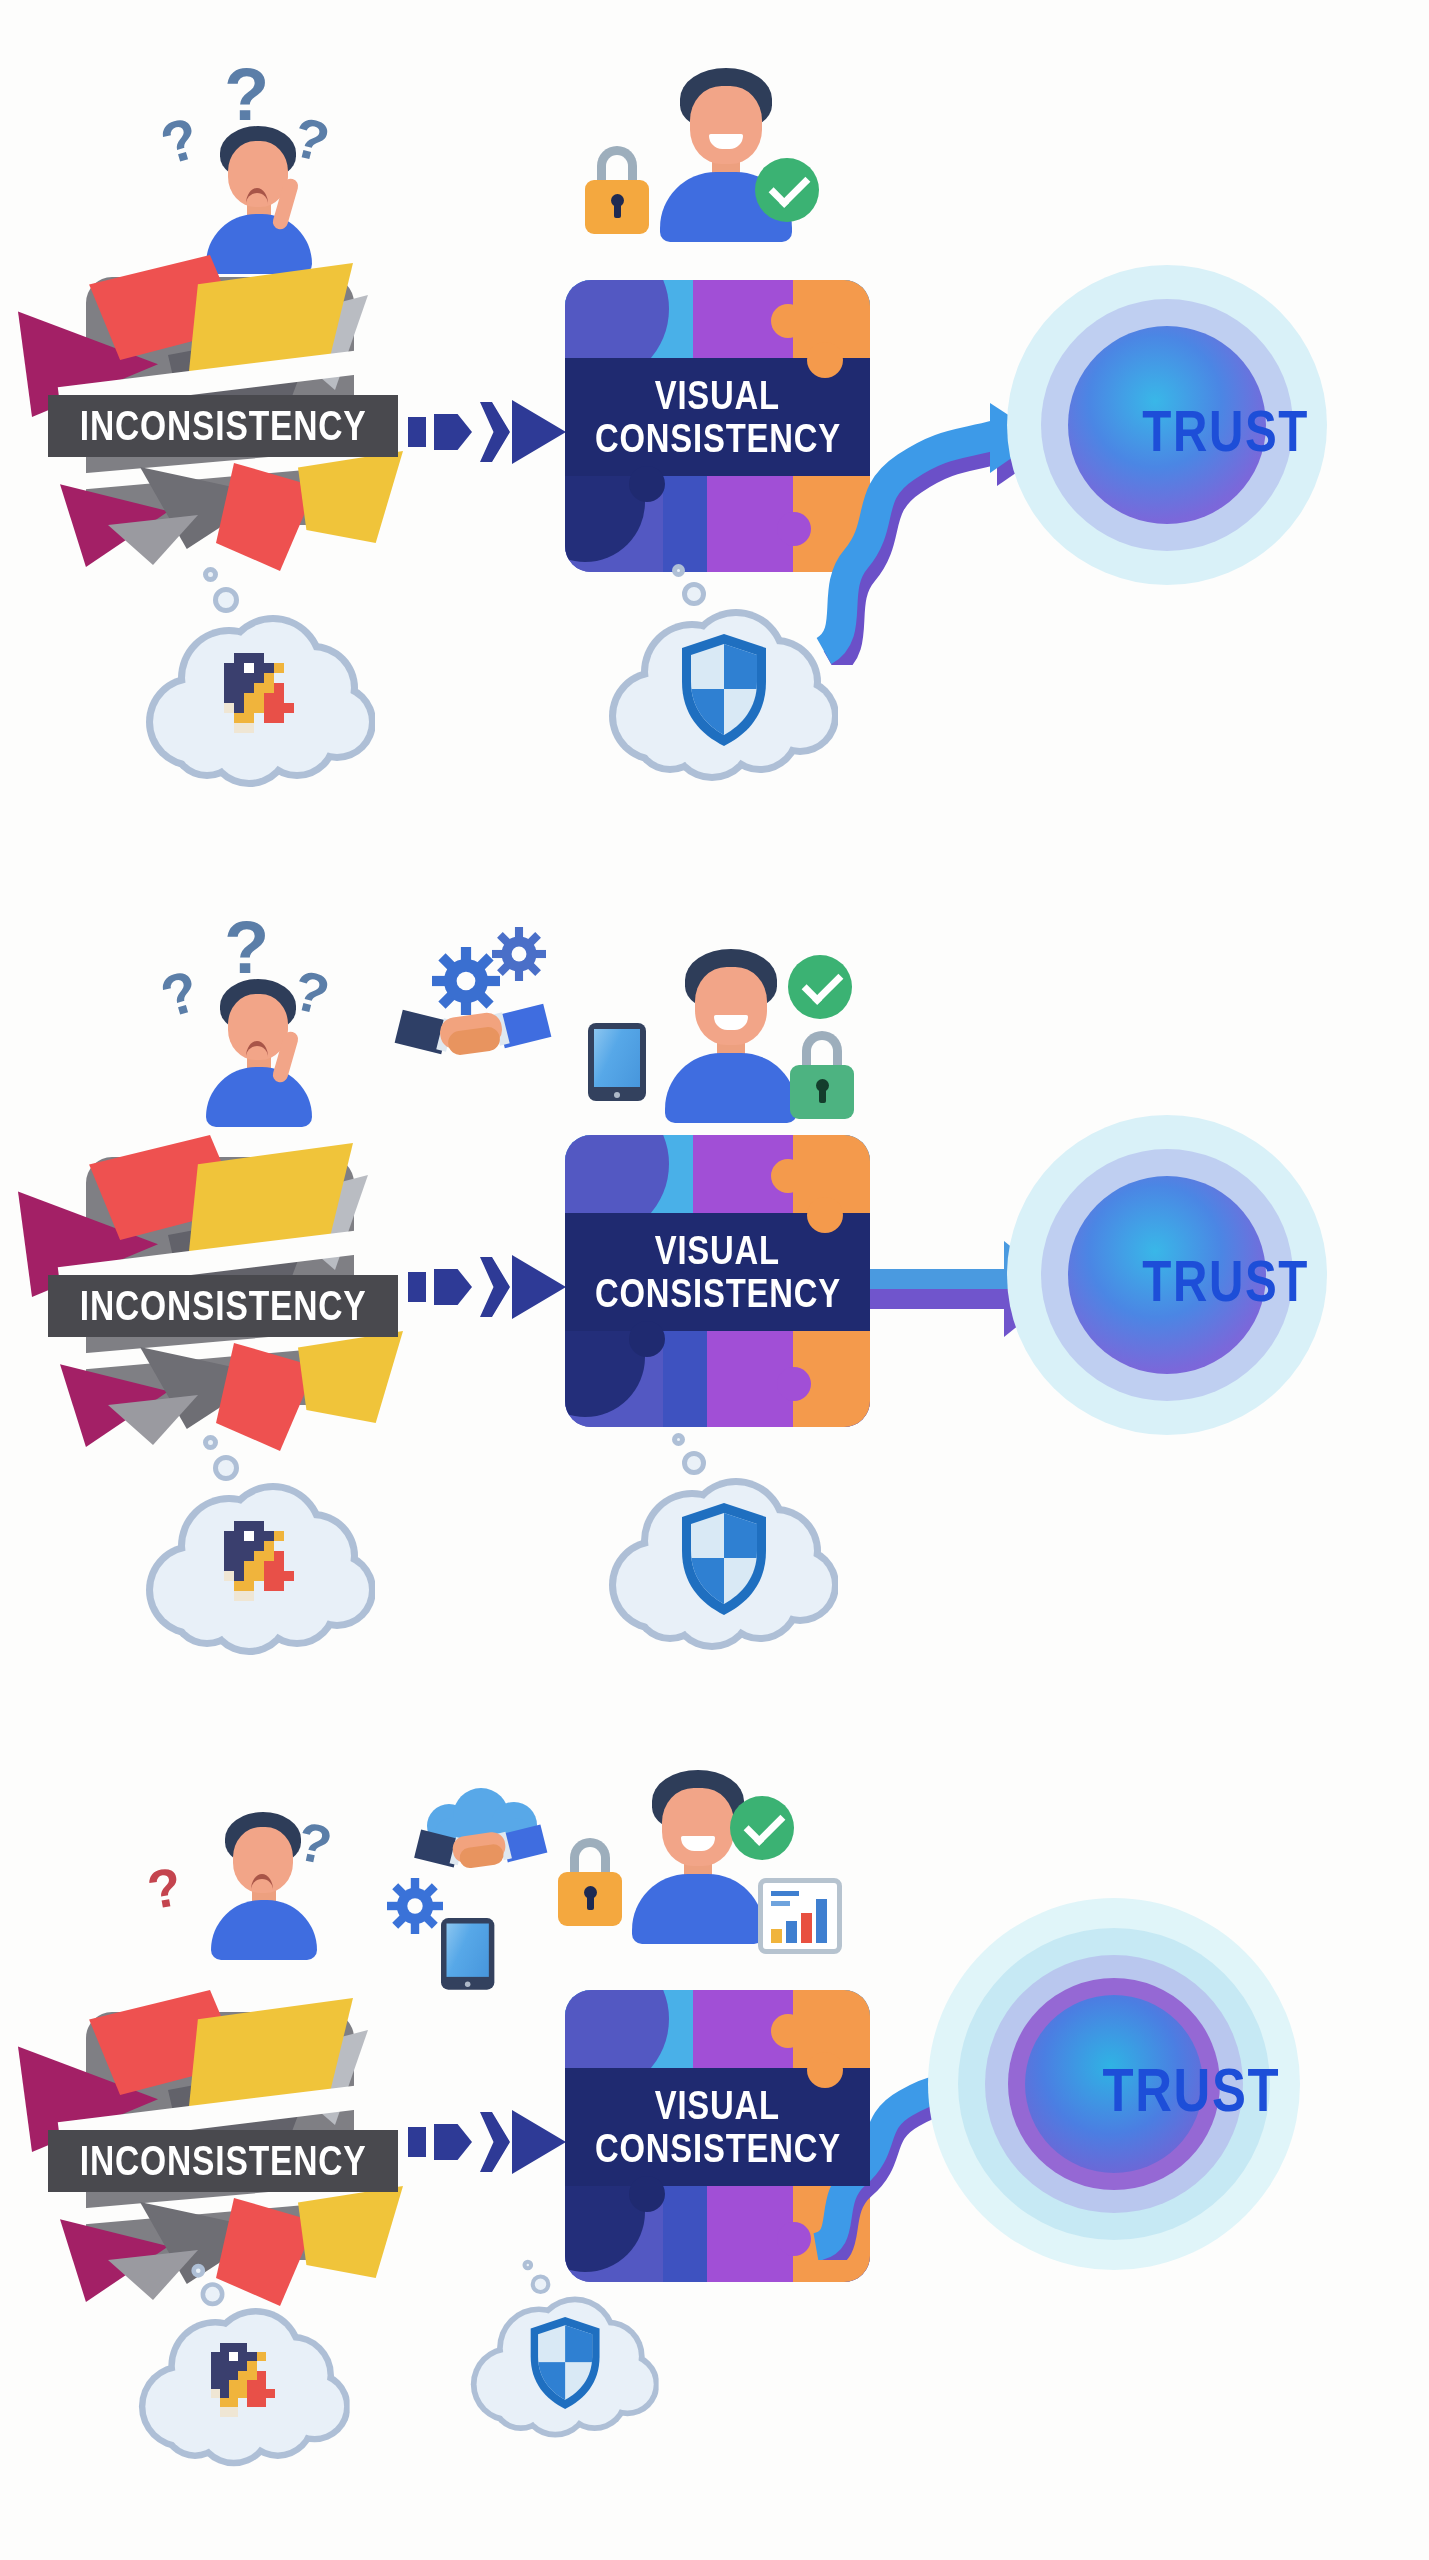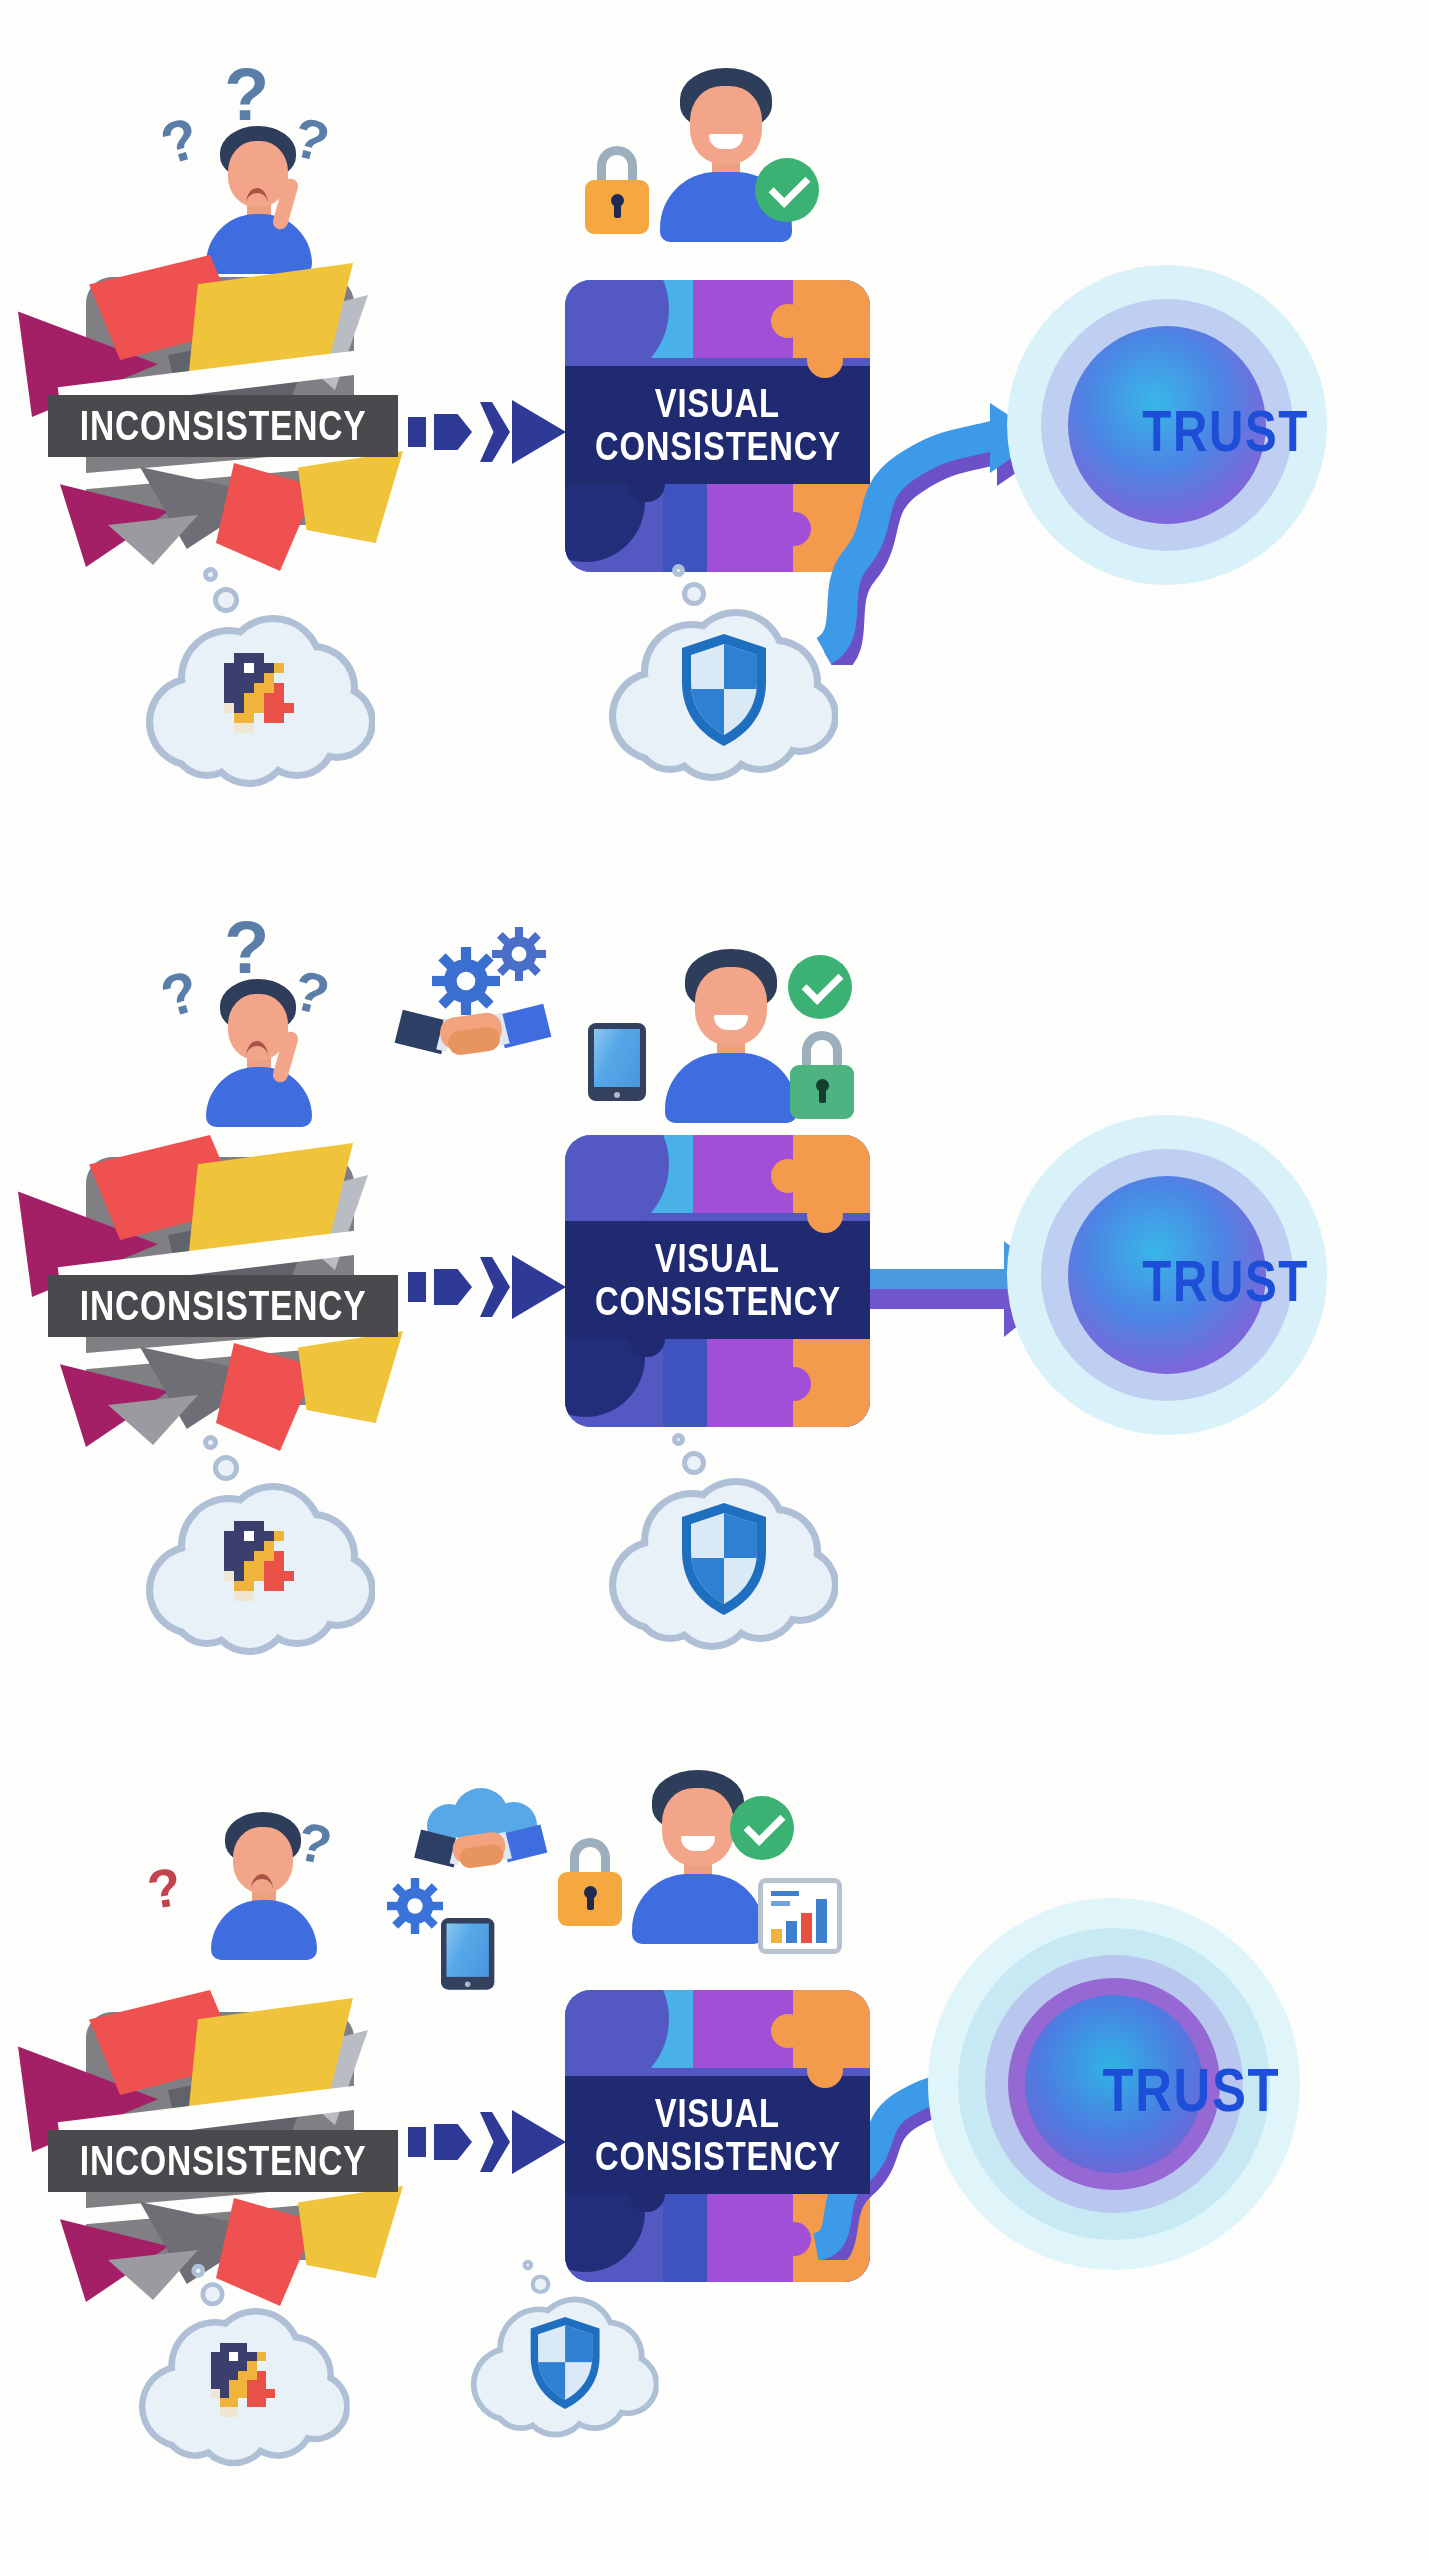--- a/index.html
+++ b/index.html
@@ -64,21 +64,21 @@
   .pz-pur-t{position:absolute;left:128px;top:0;width:100px;height:78px;background:#a14fd6;}
   .pz-org-t{position:absolute;left:228px;top:0;width:77px;height:78px;background:#f49a4c;}
   .pz-knob-ot{position:absolute;left:206px;top:24px;width:34px;height:34px;border-radius:50%;background:#f49a4c;}
   .pz-bottom{position:absolute;left:0;top:196px;width:305px;height:96px;background:#5358c2;}
   .pz-navy-q{position:absolute;left:-40px;top:-34px;width:120px;height:120px;border-radius:50%;background:#232e7a;}
   .pz-blue-b{position:absolute;left:98px;top:0;width:44px;height:96px;background:#3e52c0;}
   .pz-pur-b{position:absolute;left:142px;top:0;width:86px;height:96px;background:#a14fd6;}
   .pz-org-b{position:absolute;left:228px;top:0;width:77px;height:96px;background:#f49a4c;}
   .pz-knob-pb{position:absolute;left:212px;top:36px;width:34px;height:34px;border-radius:50%;background:#a14fd6;}
   .pz-banner{position:absolute;left:0;top:78px;width:305px;height:118px;background:#1f2a70;
-      display:flex;flex-direction:column;align-items:center;justify-content:center;z-index:3;margin-top:8px;}
+      display:flex;flex-direction:column;align-items:center;justify-content:center;z-index:3;}
   .pz-knob-nb{position:absolute;left:64px;top:186px;width:36px;height:36px;border-radius:50%;background:#1f2a70;z-index:4;}
   .pz-knob-tb{position:absolute;left:242px;top:62px;width:36px;height:36px;border-radius:50%;background:#f49a4c;z-index:4;}
   .pz-line{color:#fff;font-weight:700;font-size:40px;line-height:1.08;letter-spacing:1px;display:inline-block;transform:scaleX(0.82);white-space:nowrap;}
 
   
   .trust{position:absolute;}
   .t-ring{position:absolute;border-radius:50%;}
   .trust-label{position:absolute;width:100%;text-align:right;color:#1d4ed8;font-weight:700;}
   .trust-label span{display:inline-block;transform:scaleX(0.82);letter-spacing:2px;}
 

